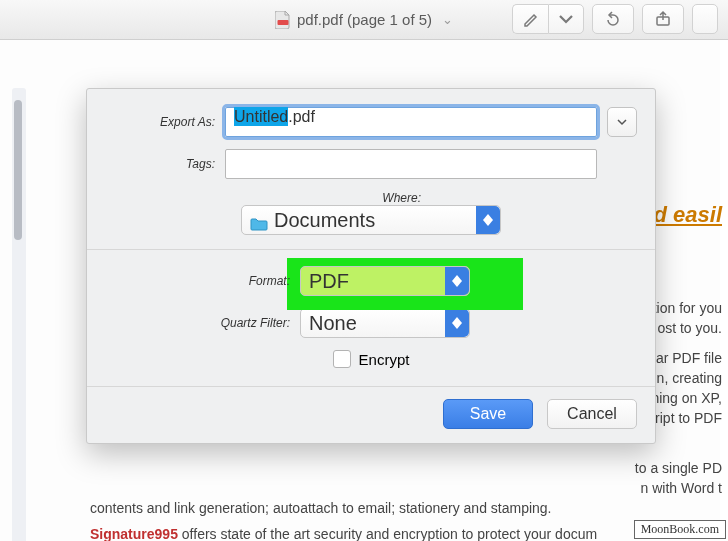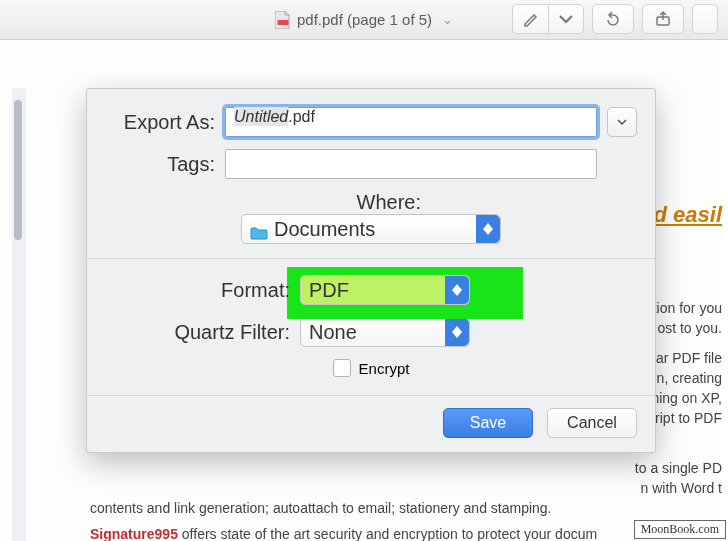--- a/index.html
+++ b/index.html
@@ -31,26 +31,26 @@
   .sig { color: #c03030; font-weight: bold; }
 
   
   .sheet { position: absolute; left: 86px; top: 88px; width: 570px; background: #eff0f1; border: 1px solid #c9c9c9; border-radius: 3px; box-shadow: 0 10px 30px rgba(0,0,0,0.25); }
   .sheet-top { padding: 18px 18px 14px 18px; }
   .sheet-mid { padding: 16px 18px 18px 18px; border-top: 1px solid #d7d7d7; }
   .sheet-bot { padding: 12px 18px 14px 18px; border-top: 1px solid #d7d7d7; display: flex; justify-content: flex-end; gap: 14px; }
 
   .row { display: flex; align-items: center; margin-bottom: 12px; }
   .row:last-child { margin-bottom: 0; flex-direction: column; }
-  .lbl { width: 120px; text-align: right; padding-right: 10px; color: #333; font-size: 20px; }
+  .lbl { width: 120px; text-align: right; padding-right: 10px; color: #333; font-size: 12px; font-style: italic; }
   .field { flex: 1; display:flex; align-items:center; }
 
   .text-input { flex: 1; height: 30px; border: 1px solid #b8b8b8; border-radius: 2px; background: #fff; padding: 0 8px; font-size: 16px; color: #333; }
   .text-input.focus { outline: 3px solid #8bb5e8; border-color: #6ea3de; }
-  .text-input .sel { background: #e5e5e5; padding: 1px 0; font-style: italic; }
+  .text-input .sel { background: #0ea5e9; padding: 1px 0; }
 
   .disc-btn { width: 30px; height: 30px; margin-left: 10px; border: 1px solid #c3c3c3; border-radius: 5px; background: linear-gradient(#fff,#f1f1f1); display: flex; align-items:center; justify-content:center; }
   .disc-btn svg { width: 12px; height: 12px; }
 
   .popup { height: 30px; border: 1px solid #c6c6c6; border-radius: 5px; background: linear-gradient(#fff,#f5f5f5); display: flex; align-items: center; padding: 0 30px 0 8px; position: relative; font-size: 20px; color: #333; }
   .popup.where { width: 260px; }
   .popup.fmt { width: 170px; background:#bef264; }
   .popup.qf { width: 170px; }
   .popup-caps { position: absolute; right: 0; top: 0; width: 24px; height: 100%; background: #3a7fe2; border-top-right-radius: 5px; border-bottom-right-radius: 5px; display: flex; flex-direction: column; align-items:center; justify-content:center; }
   .popup-caps svg { width: 10px; height: 6px; fill: #fff; }

